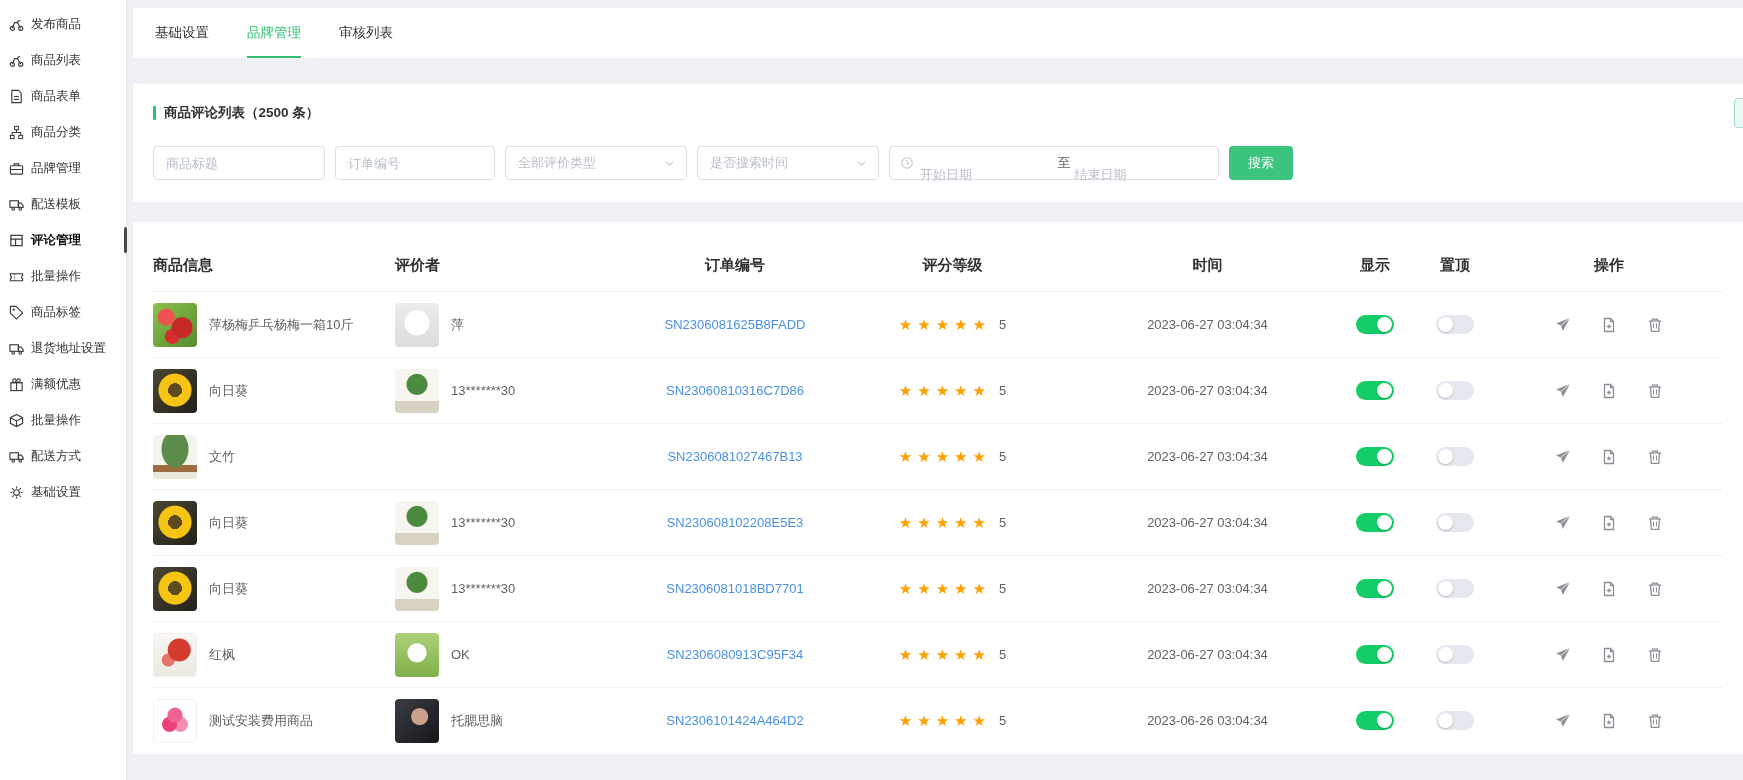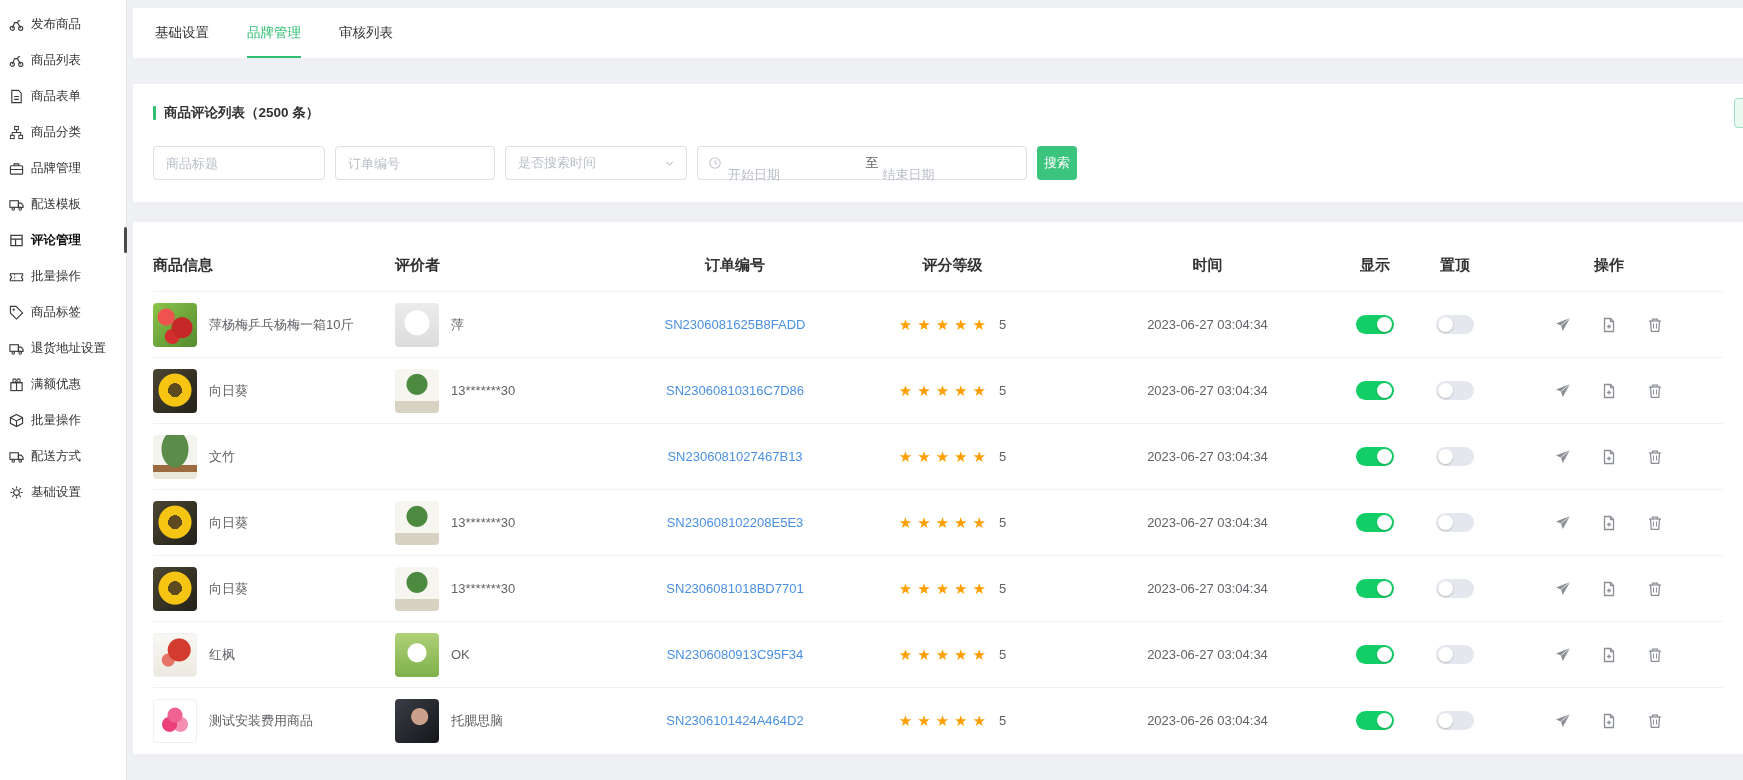--- a/index.html
+++ b/index.html
@@ -40,21 +40,21 @@
   .in-title { width:172px; } .in-order { width:160px; }
   .f-select { width:182px; display:flex; align-items:center; justify-content:space-between; padding:0 10px 0 12px; cursor:pointer; }
   .f-select .ph { color:#b9bec7; }
   .chev { width:13px; height:13px; color:#c0c4cc; }
   .chev svg { width:13px; height:13px; }
   .f-date { width:330px; display:flex; align-items:center; padding:0 10px; cursor:pointer; }
   .f-date .clk { width:14px; height:14px; color:#c0c4cc; margin-right:6px; flex:none; }
   .clk svg { width:14px; height:14px; }
   .f-date .dph { flex:1; color:#b9bec7;margin-top:24px; }
   .f-date .sep { color:#606266; padding:0 4px; }
-  .search-btn { height:34px; width:40px; background:#3bc47d; color:#fff; border:none; border-radius:4px;
+  .search-btn { height:34px; width:64px; background:#3bc47d; color:#fff; border:none; border-radius:4px;
              font-size:13px; cursor:pointer; }
 
   .table-card { background:#fff; margin-top:20px; padding:0 20px; height:532px; flex:none; }
   .thead, .trow { display:grid; grid-template-columns:242px 250px 180px 255px 255px 80px 80px 1fr; align-items:center; }
   .thead { padding:34px 0 16px; font-size:15px; font-weight:bold; color:#303133; }
   .thead .hc { text-align:center; }
   .trow { height:66px; border-top:1px solid #f0f1f4; font-size:13px; color:#606266; }
   .cell.center { text-align:center; }
   .product-cell, .reviewer-cell { display:flex; align-items:center; gap:12px; min-width:0; }
   .plabel { overflow:hidden; text-overflow:ellipsis; white-space:nowrap; }
@@ -309,20 +309,26 @@
       <div class="title-row">
         <span class="green-bar"></span>
         <span class="panel-title">商品评论列表（2500 条）</span>
       </div>
       <button class="add-btn">+ 新</button>
 
       <div class="filter-row">
         <input class="f-input in-title" placeholder="商品标题" style="">
         <input class="f-input in-order" placeholder="订单编号" style="">
         <div class="f-select">
+          <span class="ph">全部评价类型</span>
+          <span class="chev"><svg>
+                <use href="#i-chevron"></use>
+              </svg></span>
+        </div>
+        <div class="f-select">
           <span class="ph">是否搜索时间</span>
           <span class="chev"><svg>
                 <use href="#i-chevron"></use>
               </svg></span>
         </div>
         <div class="f-date">
           <span class="clk"><svg>
                 <use href="#i-clock"></use>
               </svg></span>
           <span class="dph">开始日期</span>

